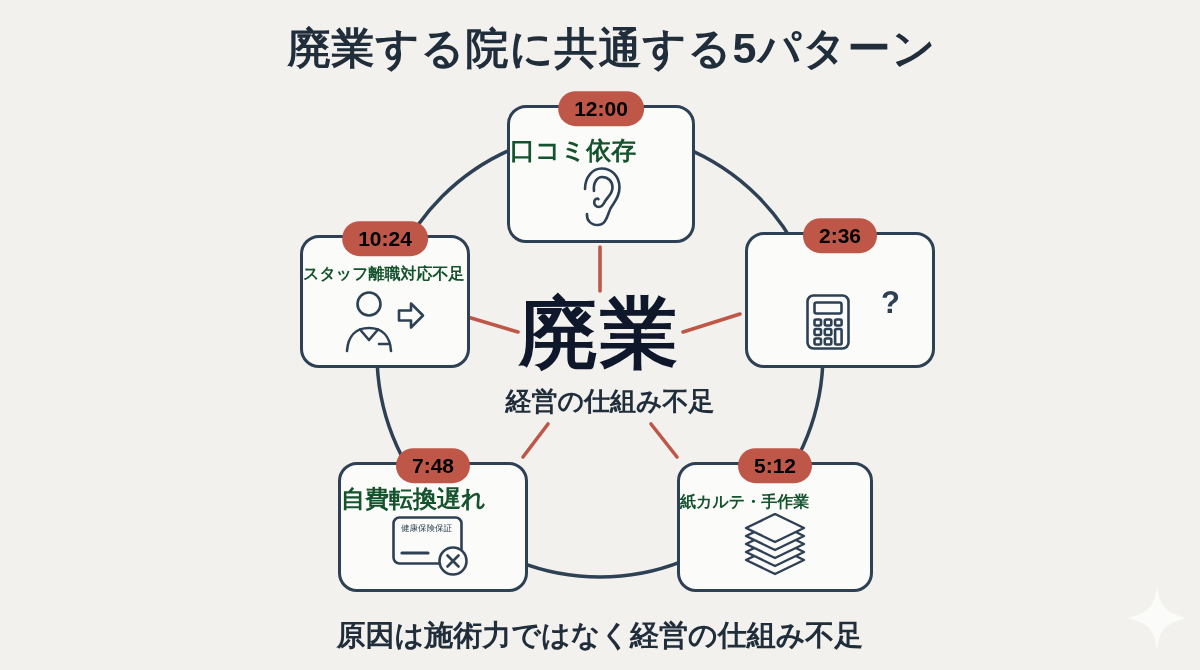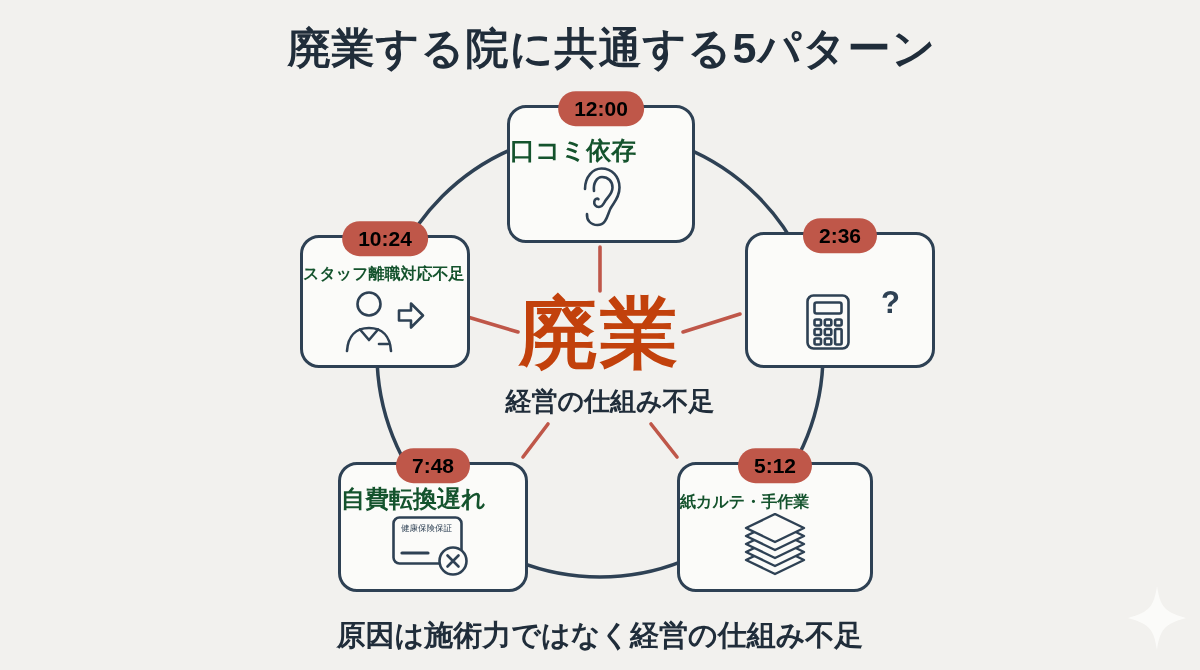--- a/index.html
+++ b/index.html
@@ -43,21 +43,21 @@
   #node-upper-right .icon{top:58px;margin-left:-12px;}
   #node-lower-right .icon{top:48px;}
   #node-lower-left .icon{top:50px;}
   #node-upper-left .icon{top:52px;}
   .q-mark{
     position:absolute;top:50px;right:32px;
     font-size:31px;font-weight:700;color:#2e4154;
   }
   .center-main{
     position:absolute;top:294px;left:0;width:100%;text-align:center;
-    font-size:78px;line-height:1;font-weight:800;color:#c2410c;letter-spacing:3px;
+    font-size:78px;line-height:1;font-weight:800;color:#0f172a;letter-spacing:3px;
   }
   .center-sub{
     position:absolute;top:384px;left:10px;width:100%;text-align:center;
     font-size:26px;font-weight:700;color:#202d3a;
   }
   .footer{
     position:absolute;top:616px;left:0;width:100%;text-align:center;
     font-size:29px;font-weight:800;color:#202d3a;
   }
   .stroke{fill:none;stroke:#2e4154;stroke-width:2.6;stroke-linecap:round;stroke-linejoin:round;}

